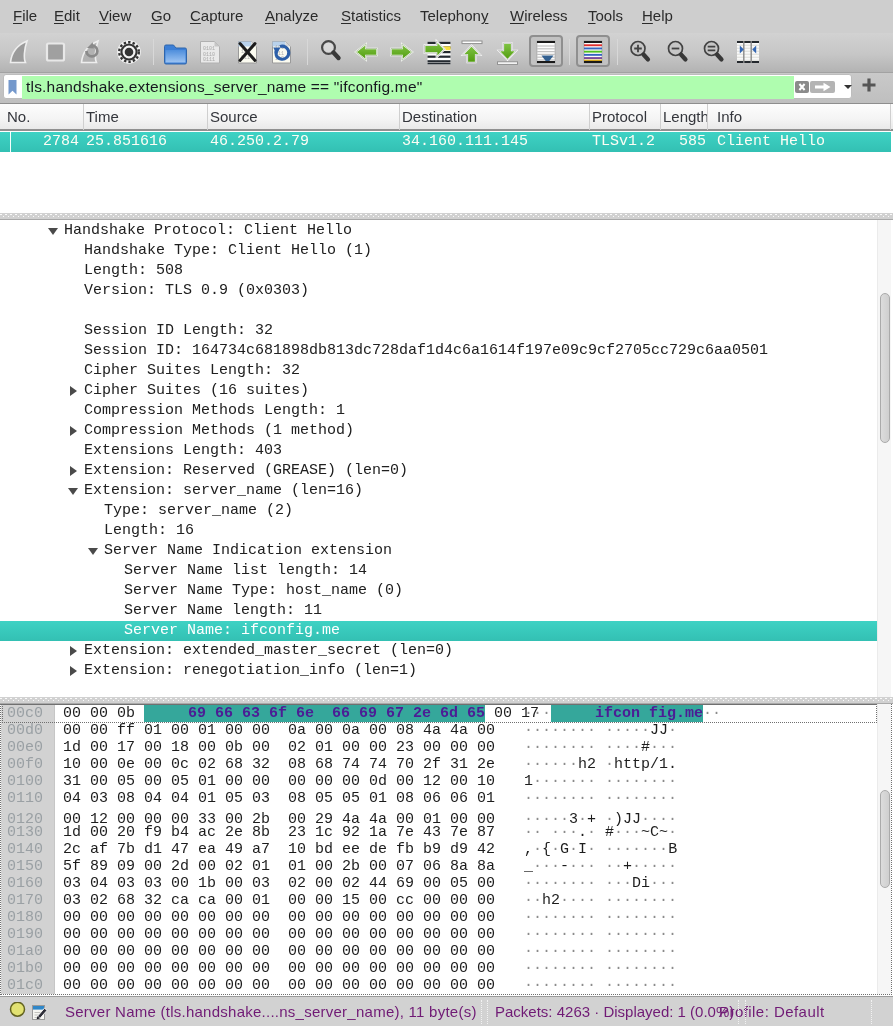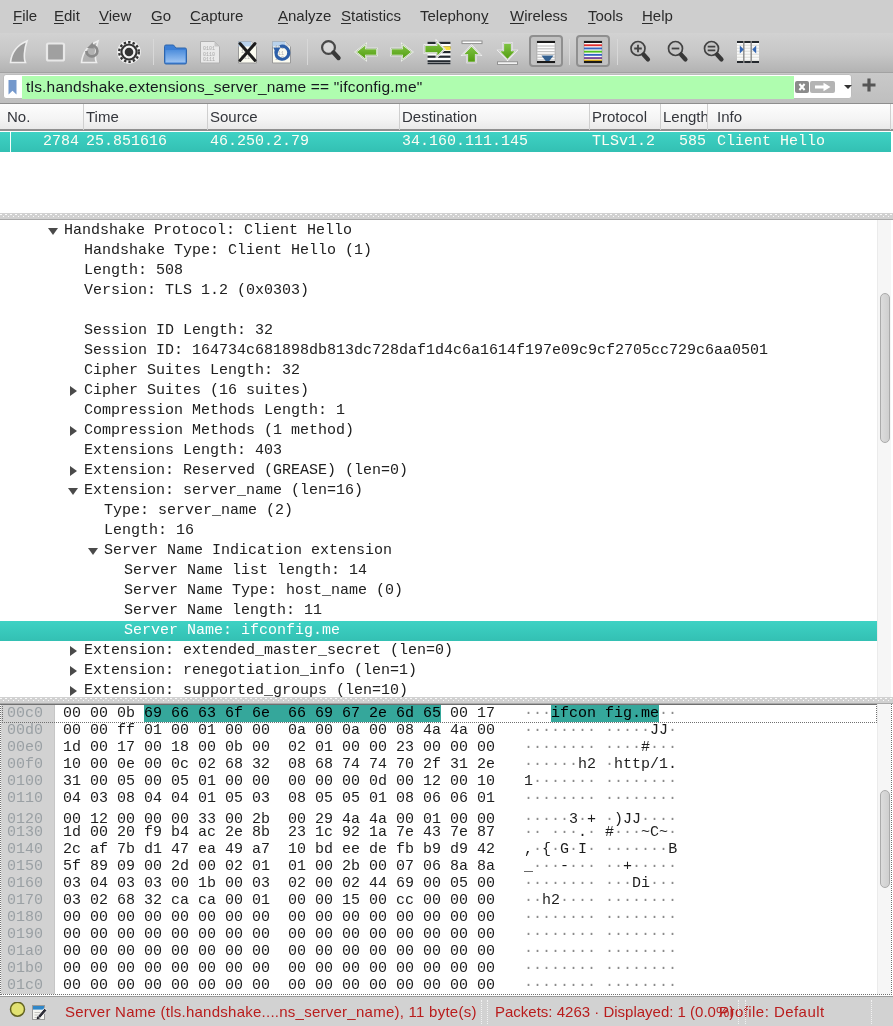--- a/index.html
+++ b/index.html
@@ -49,37 +49,37 @@
 .sbthumb { position:absolute; left:2px; width:10px; background:linear-gradient(90deg,#dcdcdc,#cfcfcf); border:1px solid #aaaaaa; border-radius:5px; }
 
 #hexpane { position:absolute; left:0; top:704px; width:892px; height:291px; background:#fff; border:1px dotted #707070; }
 #hexgutter { position:absolute; left:0; top:0; width:54px; height:289px; background:#d2d2d2; border-right:1px solid #c6c6c6; }
 .hrow { position:absolute; left:0; width:877px; height:17px; }
 .hrow span { position:absolute; top:0; line-height:17px; font-family:"Liberation Mono",monospace; white-space:pre; }
 .hrow .off { left:6px; color:#9aa0a4; }
 .hrow .hx { left:62px; color:#1d1d1d; }
 .hrow .asc { left:523px; color:#8b8b8b; }
 .hrow .asc i { font-style:normal; color:#1d1d1d; }
-.hrow b { font-weight:normal; background:#35a79b; color:#000000; }
+.hrow b { font-weight:bold; background:#35a79b; color:#4c1d95;padding-left:44px; }
 #hexfocus { position:absolute; left:1px; top:-1px; width:875px; height:19px; border:1px dotted #707070; }
 
 #statusbar { position:absolute; left:0; top:996px; width:893px; height:30px; background:#d2d2d2; border-top:1px solid #9b9b9b; }
-#statusbar span { position:absolute; top:0; line-height:29px; color:#b91c1c; }
+#statusbar span { position:absolute; top:0; line-height:29px; color:#701a75; }
 .ssep { position:absolute; top:3px; width:1px; height:24px; border-left:1px dotted #f2f2f2; }
 </style>
 </head>
 <body>
 
 <div id="menubar">
   <span style="left:13px"><u>F</u>ile</span>
   <span style="left:54px"><u>E</u>dit</span>
   <span style="left:99px"><u>V</u>iew</span>
   <span style="left:151px"><u>G</u>o</span>
   <span style="left:190px"><u>C</u>apture</span>
-  <span style="left:278px"><u>A</u>nalyze</span>
+  <span style="left:265px"><u>A</u>nalyze</span>
   <span style="left:341px"><u>S</u>tatistics</span>
   <span style="left:420px">Telephon<u>y</u></span>
   <span style="left:510px"><u>W</u>ireless</span>
   <span style="left:588px"><u>T</u>ools</span>
   <span style="left:642px"><u>H</u>elp</span>
 </div>
 
 <div id="toolbar">
   <div class="tsep" style="left:153px"></div>
   <div class="tsep" style="left:307px"></div>
@@ -295,21 +295,21 @@
       <span class="tri-d" style="left:48px"></span>
       <span class="t" style="left:64px">Handshake Protocol: Client Hello</span>
     </div>
     <div class="drow" style="top:21px">
       <span class="t" style="left:84px">Handshake Type: Client Hello (1)</span>
     </div>
     <div class="drow" style="top:41px">
       <span class="t" style="left:84px">Length: 508</span>
     </div>
     <div class="drow" style="top:61px">
-      <span class="t" style="left:84px">Version: TLS 1.2 (0x0303)</span>
+      <span class="t" style="left:84px">Version: TLS 0.9 (0x0303)</span>
     </div>
     <div class="drow" style="top:101px">
       <span class="t" style="left:84px">Session ID Length: 32</span>
     </div>
     <div class="drow" style="top:121px">
       <span class="t" style="left:84px">Session ID: 164734c681898db813dc728daf1d4c6a1614f197e09c9cf2705cc729c6aa0501</span>
     </div>
     <div class="drow" style="top:141px">
       <span class="t" style="left:84px">Cipher Suites Length: 32</span>
     </div>
@@ -357,24 +357,20 @@
     <div class="drow sel" style="top:401px">
       <span class="t" style="left:124px">Server Name: ifconfig.me</span>
     </div>
     <div class="drow" style="top:421px">
       <span class="tri-r" style="left:70px"></span>
       <span class="t" style="left:84px">Extension: extended_master_secret (len=0)</span>
     </div>
     <div class="drow" style="top:441px">
       <span class="tri-r" style="left:70px"></span>
       <span class="t" style="left:84px">Extension: renegotiation_info (len=1)</span>
-    </div>
-    <div class="drow" style="top:461px">
-      <span class="tri-r" style="left:70px"></span>
-      <span class="t" style="left:84px">Extension: supported_groups (len=10)</span>
     </div>
   </div>
 <div class="sbtrack" style="top:220px;height:477px">
   <div class="sbthumb" style="top:73px;height:150px"></div>
 </div>
 
 <div class="splitter" style="top:697px"></div>
 
 <div id="hexpane">
   <div id="hexgutter"></div>

